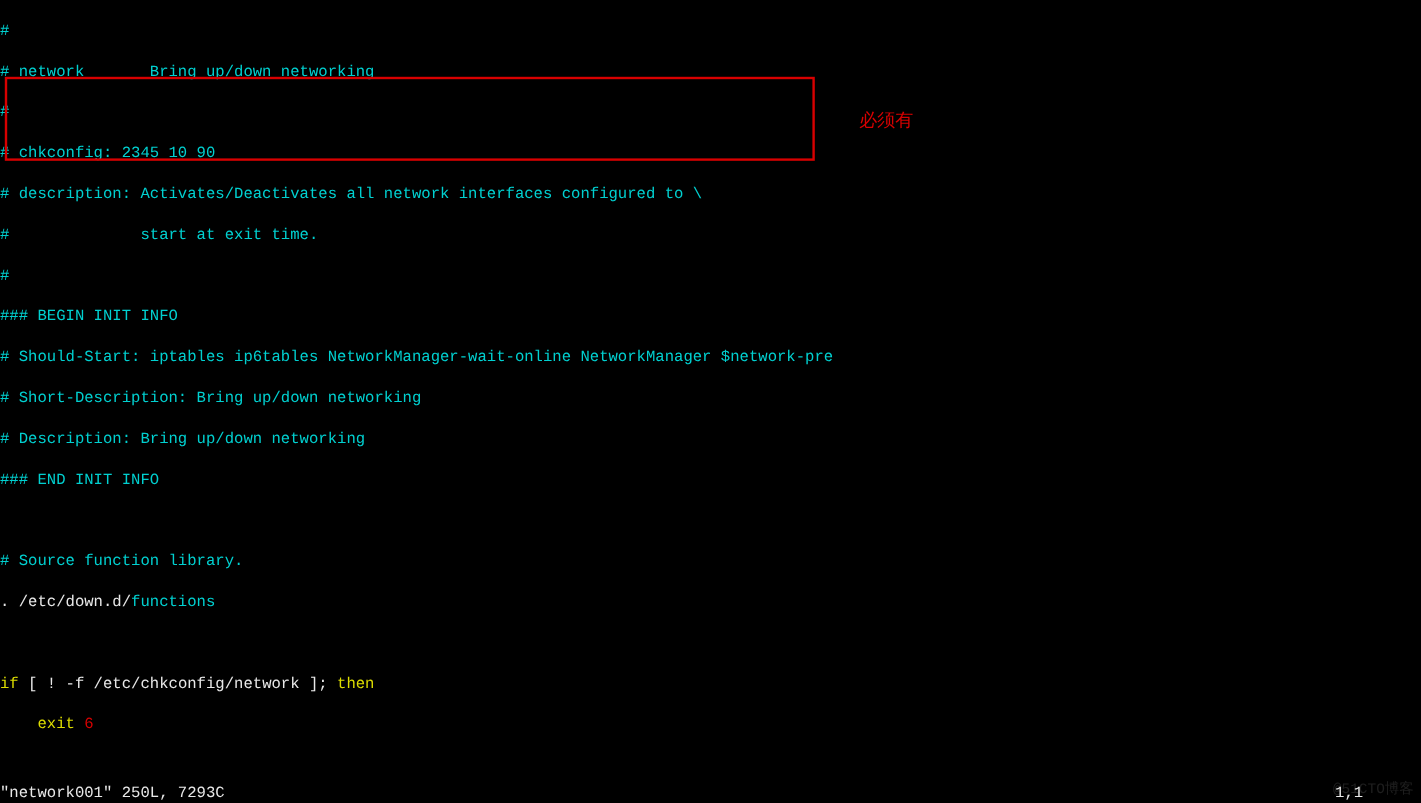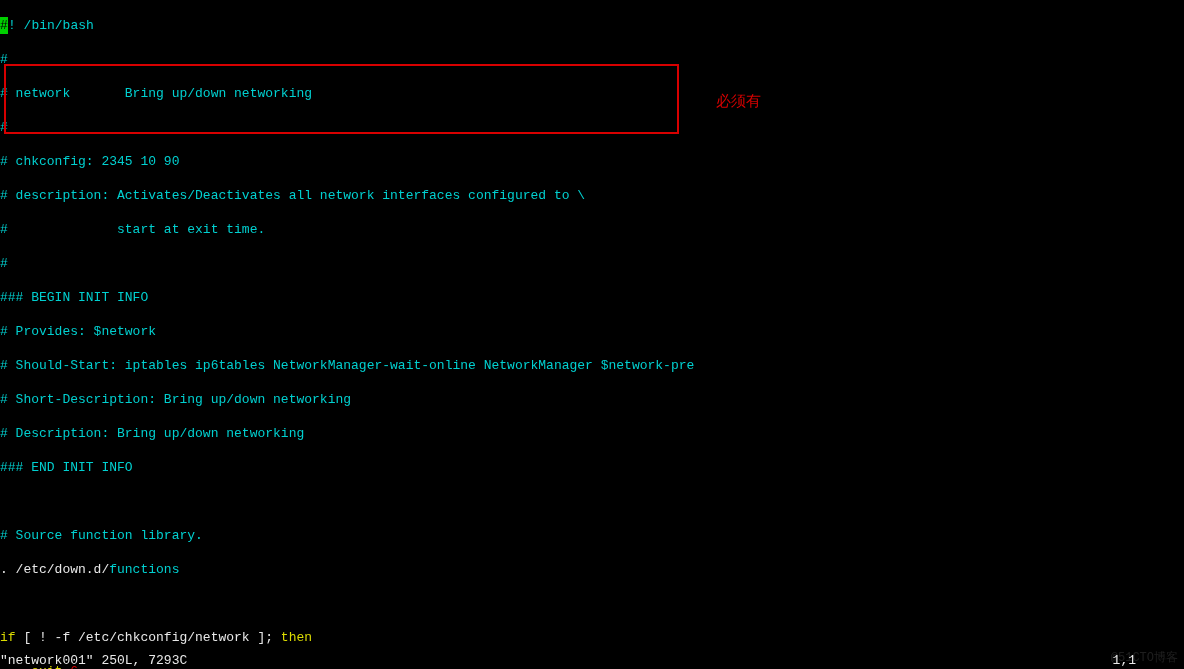--- a/index.html
+++ b/index.html
@@ -56,30 +56,28 @@
   right: 6px;
   color: rgba(200,200,200,0.15);
   font-family: Liberation Mono, monospace;
   font-size: 12px;
 }
 </style>
 </head>
 <body>
 
 <div class="terminal">
-<div class="line"><span class="cursor">#</span><span class="cyan">! /bin/bash</span></div>
 <div class="line"><span class="cyan">#</span></div>
 <div class="line"><span class="cyan"># network       Bring up/down networking</span></div>
 <div class="line"><span class="cyan">#</span></div>
 <div class="line"><span class="cyan"># chkconfig: 2345 10 90</span></div>
 <div class="line"><span class="cyan"># description: Activates/Deactivates all network interfaces configured to \</span></div>
 <div class="line"><span class="cyan">#              start at exit time.</span></div>
 <div class="line"><span class="cyan">#</span></div>
 <div class="line"><span class="cyan">### BEGIN INIT INFO</span></div>
-<div class="line"><span class="cyan"># Provides: $network</span></div>
 <div class="line"><span class="cyan"># Should-Start: iptables ip6tables NetworkManager-wait-online NetworkManager $network-pre</span></div>
 <div class="line"><span class="cyan"># Short-Description: Bring up/down networking</span></div>
 <div class="line"><span class="cyan"># Description: Bring up/down networking</span></div>
 <div class="line"><span class="cyan">### END INIT INFO</span></div>
 <div class="line"></div>
 <div class="line"><span class="cyan"># Source function library.</span></div>
 <div class="line"><span class="white">. /etc/down.d/</span><span class="cyan">functions</span></div>
 <div class="line"></div>
 <div class="line"><span class="yellow">if</span><span class="white"> [ ! -f /etc/chkconfig/network ]; </span><span class="yellow">then</span></div>
 <div class="line"><span class="yellow">    exit </span><span class="red">6</span></div>

